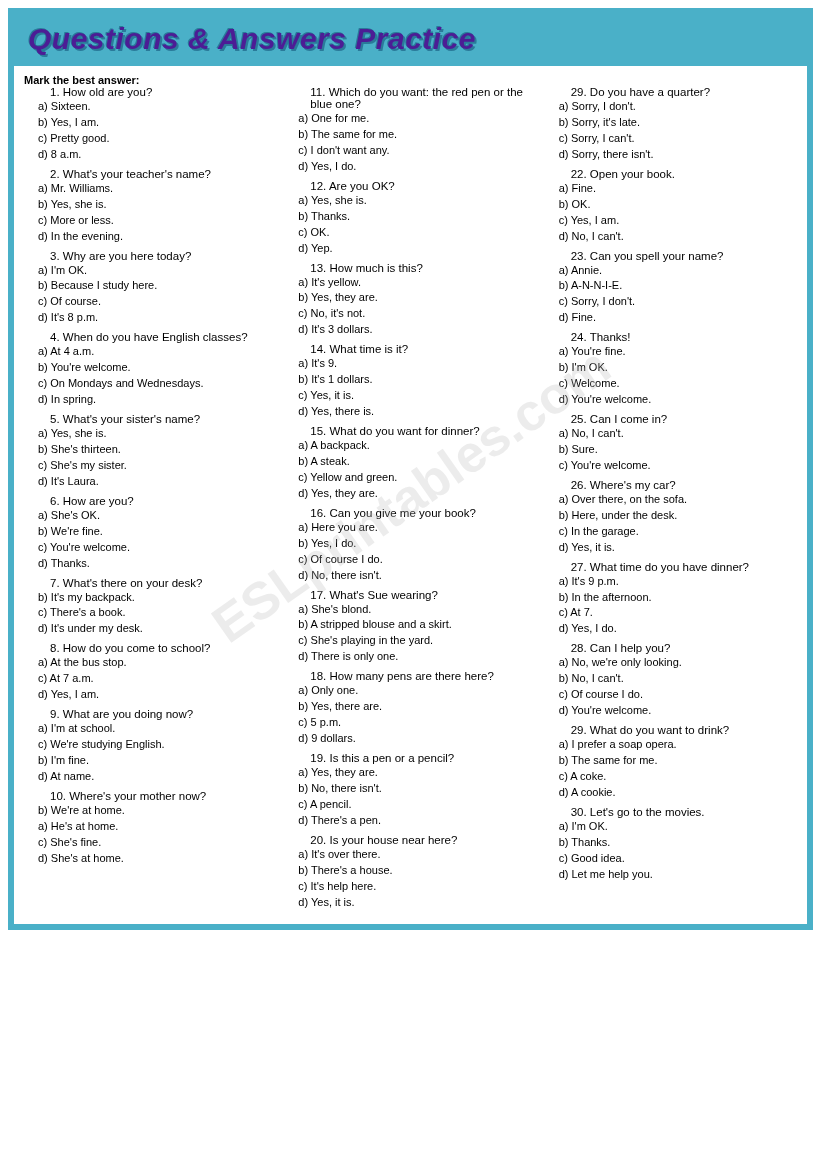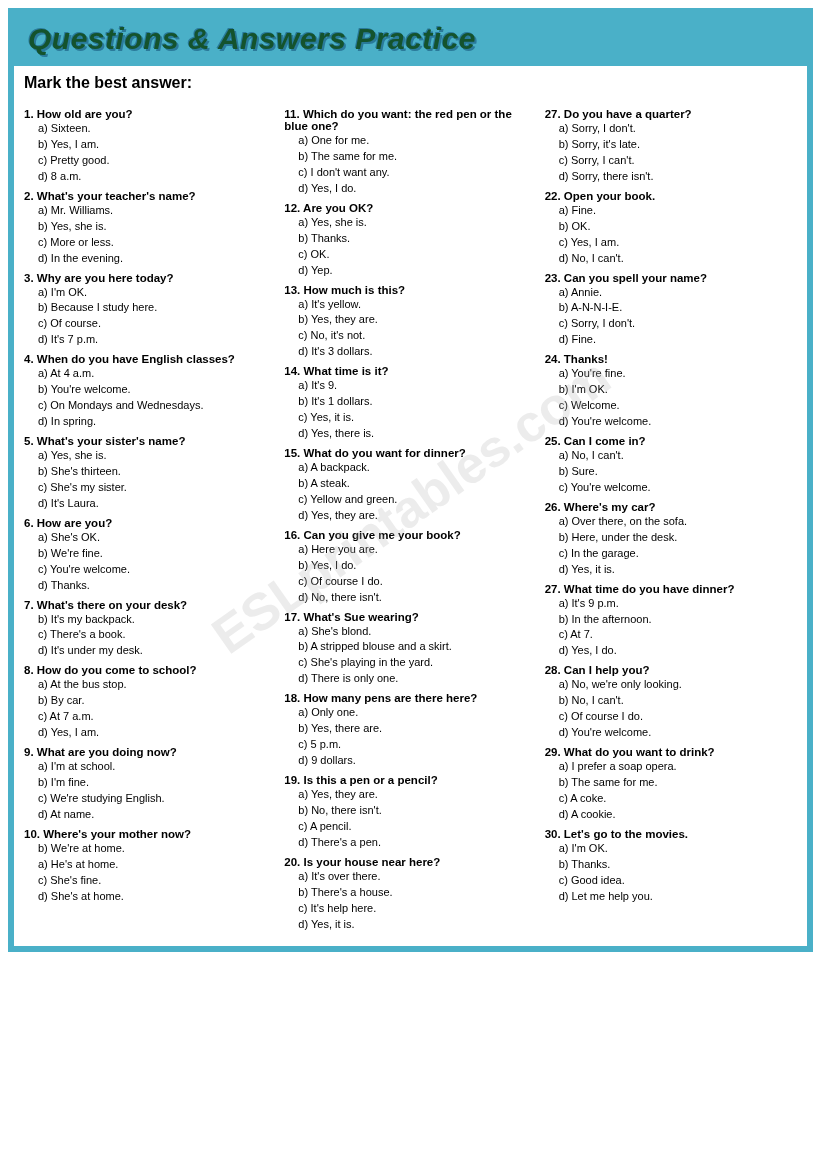--- a/index.html
+++ b/index.html
@@ -17,52 +17,53 @@
     }
     .header {
       background: #4ab0c8;
       padding: 8px 14px 10px 14px;
     }
     .header h1 {
       font-family: Arial Black, Arial, sans-serif;
       font-size: 30px;
       font-weight: 900;
       font-style: italic;
-      color: #14532d;
+      color: #4c1d95;
       text-shadow: 2px 2px 0 #2a7a9a, -1px -1px 0 #2a7a9a;
       letter-spacing: 0.5px;
     }
     .content {
       padding: 8px 10px 8px 10px;
       display: flex;
       flex-direction: column;
     }
     .instructions {
       font-weight: bold;
-      font-size: 16px;
-      margin-bottom: 16px;
+      font-size: 11px;
+      margin-bottom: 0;
     }
     .columns {
       display: flex;
       gap: 0px;
       width: 100%;
     }
     .col {
       flex: 1;
       padding: 0 4px;
     }
     .col:first-child { padding-left: 0; }
     .col:last-child { padding-right: 0; }
     .question-block {
       margin-bottom: 5px;
     }
     .question-title {
-      font-weight: bold;
+      font-weight: normal;
       font-size: 11.5px;
       margin-bottom: 1px;
+      margin-left: 26px;
     }
     .option {
       padding-left: 14px;
       font-size: 11px;
       line-height: 1.45;
     }
     .watermark {
       position: absolute;
       top: 50%;
       left: 50%;
@@ -104,21 +105,21 @@
               <div class="option">a)  Mr. Williams.</div>
               <div class="option">b)  Yes, she is.</div>
               <div class="option">c)  More or less.</div>
               <div class="option">d)  In the evening.</div>
             </div>
             <div class="question-block">
               <div class="question-title">3. Why are you here today?</div>
               <div class="option">a)  I'm OK.</div>
               <div class="option">b)  Because I study here.</div>
               <div class="option">c)  Of course.</div>
-              <div class="option">d)  It's 7 p.m.</div>
+              <div class="option">d)  It's 8 p.m.</div>
             </div>
             <div class="question-block">
               <div class="question-title">4. When do you have English classes?</div>
               <div class="option">a)  At 4 a.m.</div>
               <div class="option">b)  You're welcome.</div>
               <div class="option">c)  On Mondays and Wednesdays.</div>
               <div class="option">d)  In spring.</div>
             </div>
             <div class="question-block">
               <div class="question-title">5. What's your sister's name?</div>
@@ -136,29 +137,28 @@
             </div>
             <div class="question-block">
               <div class="question-title">7. What's there on your desk?</div>
               <div class="option">b)  It's my backpack.</div>
               <div class="option">c)  There's a book.</div>
               <div class="option">d)  It's under my desk.</div>
             </div>
             <div class="question-block">
               <div class="question-title">8. How do you come to school?</div>
               <div class="option">a)  At the bus stop.</div>
-              <div class="option">b)  By car.</div>
               <div class="option">c)  At 7 a.m.</div>
               <div class="option">d)  Yes, I am.</div>
             </div>
             <div class="question-block">
               <div class="question-title">9. What are you doing now?</div>
               <div class="option">a)  I'm at school.</div>
+              <div class="option">c)  We're studying English.</div>
               <div class="option">b)  I'm fine.</div>
-              <div class="option">c)  We're studying English.</div>
               <div class="option">d)  At name.</div>
             </div>
             <div class="question-block">
               <div class="question-title">10. Where's your mother now?</div>
               <div class="option">b)  We're at home.</div>
               <div class="option">a)  He's at home.</div>
               <div class="option">c)  She's fine.</div>
               <div class="option">d)  She's at home.</div>
             </div>
           </div>
@@ -229,21 +229,21 @@
             <div class="question-block">
               <div class="question-title">20. Is your house near here?</div>
               <div class="option">a)  It's over there.</div>
               <div class="option">b)  There's a house.</div>
               <div class="option">c)  It's help here.</div>
               <div class="option">d)  Yes, it is.</div>
             </div>
           </div>
           <div class="col">
             <div class="question-block">
-              <div class="question-title">27. Do you have a quarter?</div>
+              <div class="question-title">29. Do you have a quarter?</div>
               <div class="option">a)  Sorry, I don't.</div>
               <div class="option">b)  Sorry, it's late.</div>
               <div class="option">c)  Sorry, I can't.</div>
               <div class="option">d)  Sorry, there isn't.</div>
             </div>
             <div class="question-block">
               <div class="question-title">22. Open your book.</div>
               <div class="option">a)  Fine.</div>
               <div class="option">b)  OK.</div>
               <div class="option">c)  Yes, I am.</div>

